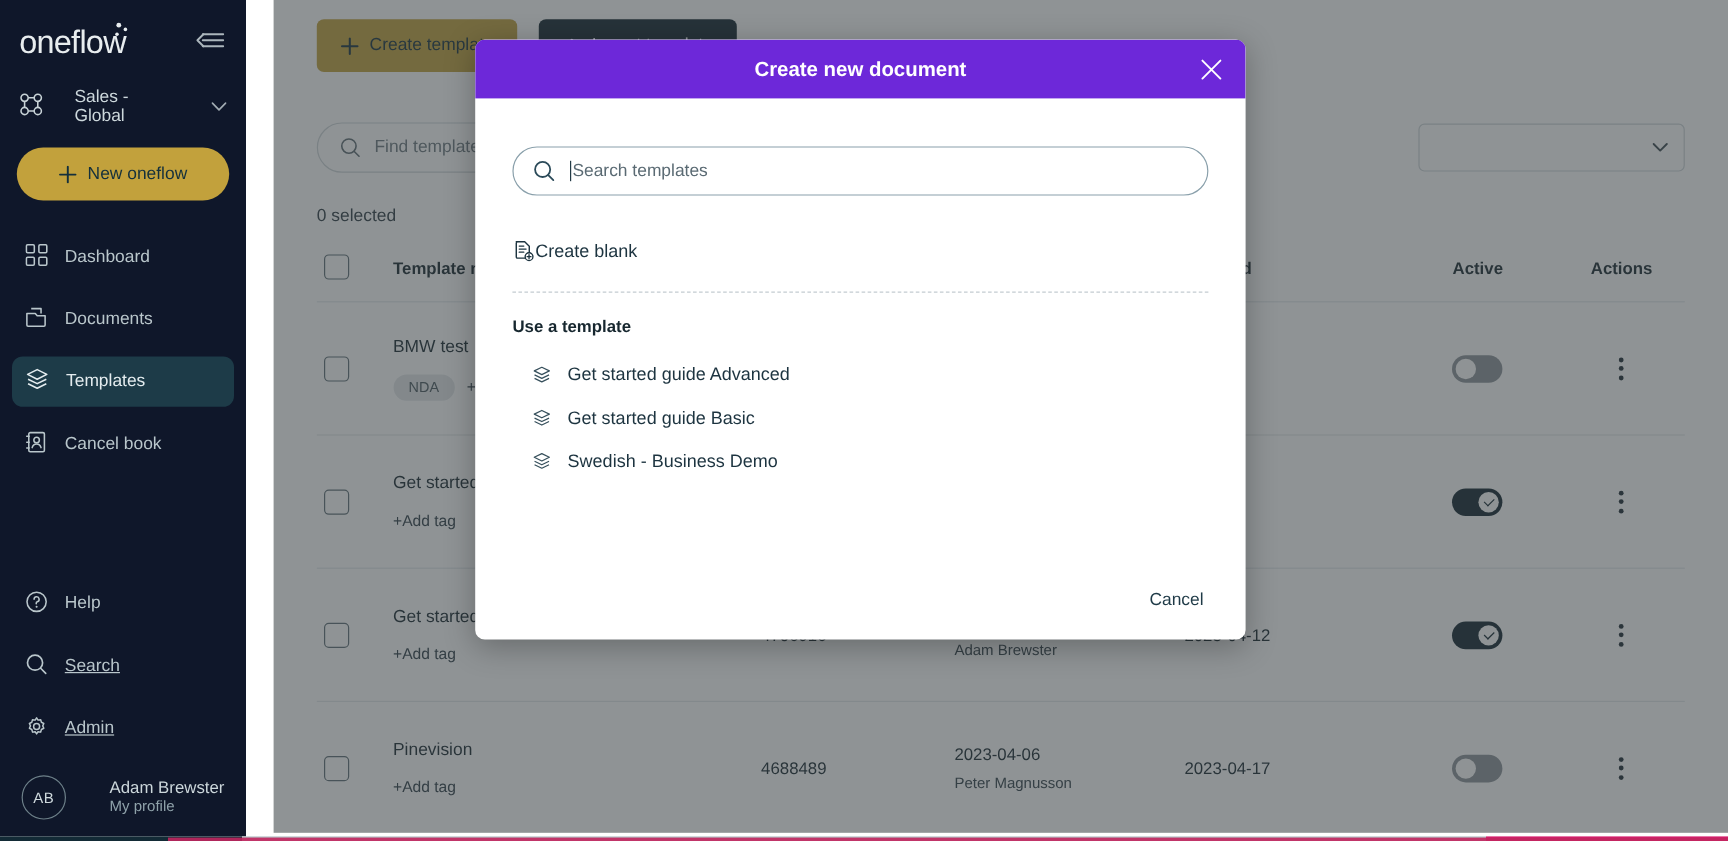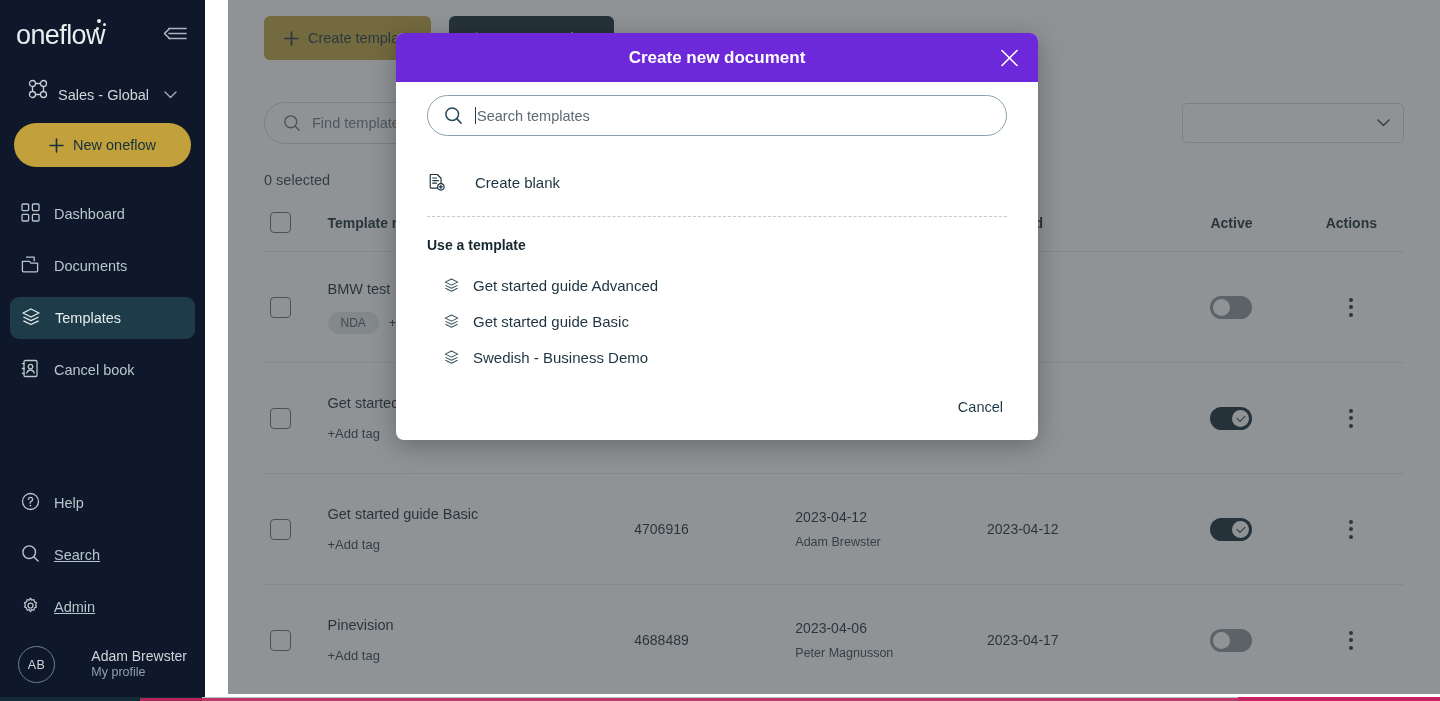--- a/index.html
+++ b/index.html
@@ -38,22 +38,22 @@
   .logo-dots i {
     position: absolute; background: #e8edef; border-radius: 50%;
     display: block;
   }
   .logo-dots i:nth-child(1){ width:4px; height:4px; left:-8px; top:-1px;}
   .logo-dots i:nth-child(2){ width:3px; height:3px; left:-2px; top:3px;}
   .logo-dots i:nth-child(3){ width:3px; height:3px; left:-9px; top:7px;}
   .collapse-btn { cursor: pointer; opacity: .85; }
 
   .workspace {
-    display: flex; align-items: flex-end; gap: 10px;
-    padding: 0 28px; margin-top: 24px; height: 28px;
+    display: flex; align-items: center; gap: 26px;
+    padding: 0 16px; margin-top: 24px; height: 28px;
     cursor: pointer;
   }
   .workspace-label { font-size: 14.5px; color: #cdd8dc; flex: 1; }
   .chev { opacity: .8; }
 
   .new-doc-btn {
     margin: 20px 14px 0 14px;
     height: 44px; border-radius: 22px;
     background: #c2a13c;
     color: #14303c;
@@ -236,31 +236,31 @@
   .modal-head {
     height: 49px; background: #6d28d9;
     display: flex; align-items: center; justify-content: center;
     position: relative;
   }
   .modal-title { color: #fff; font-size: 17px; font-weight: 700; }
   .modal-close {
     position: absolute; right: 18px; top: 50%; transform: translateY(-50%);
     cursor: pointer; line-height: 0;
   }
-  .modal-body { padding: 13px 31px 0 31px; height: 358px; position: relative; }
+  .modal-body { padding: 40px 31px 0 31px; height: 451px; position: relative; }
   .search-box {
     height: 41px; border: 1px solid #8aa0ab; border-radius: 21px;
     display: flex; align-items: center; gap: 12px; padding: 0 16px;
   }
   .search-box .ph { font-size: 14.5px; color: #5a6a73; }
   .caret {
     width: 1px; height: 17px; background: #233b46; margin-right: -11px;
   }
   .create-blank {
-    display: flex; align-items: center; gap: 29px;
+    display: flex; align-items: center; gap: 0;
     margin-top: 37px; cursor: pointer;
   }
   .create-blank span { font-size: 15px; color: #1d3440; }
   .divider {
     margin-top: 24px;
     border-top: 1px dashed #c3ccd1;
   }
   .sec-title {
     margin-top: 20px;
     font-size: 14px; font-weight: 700; color: #17272f;

